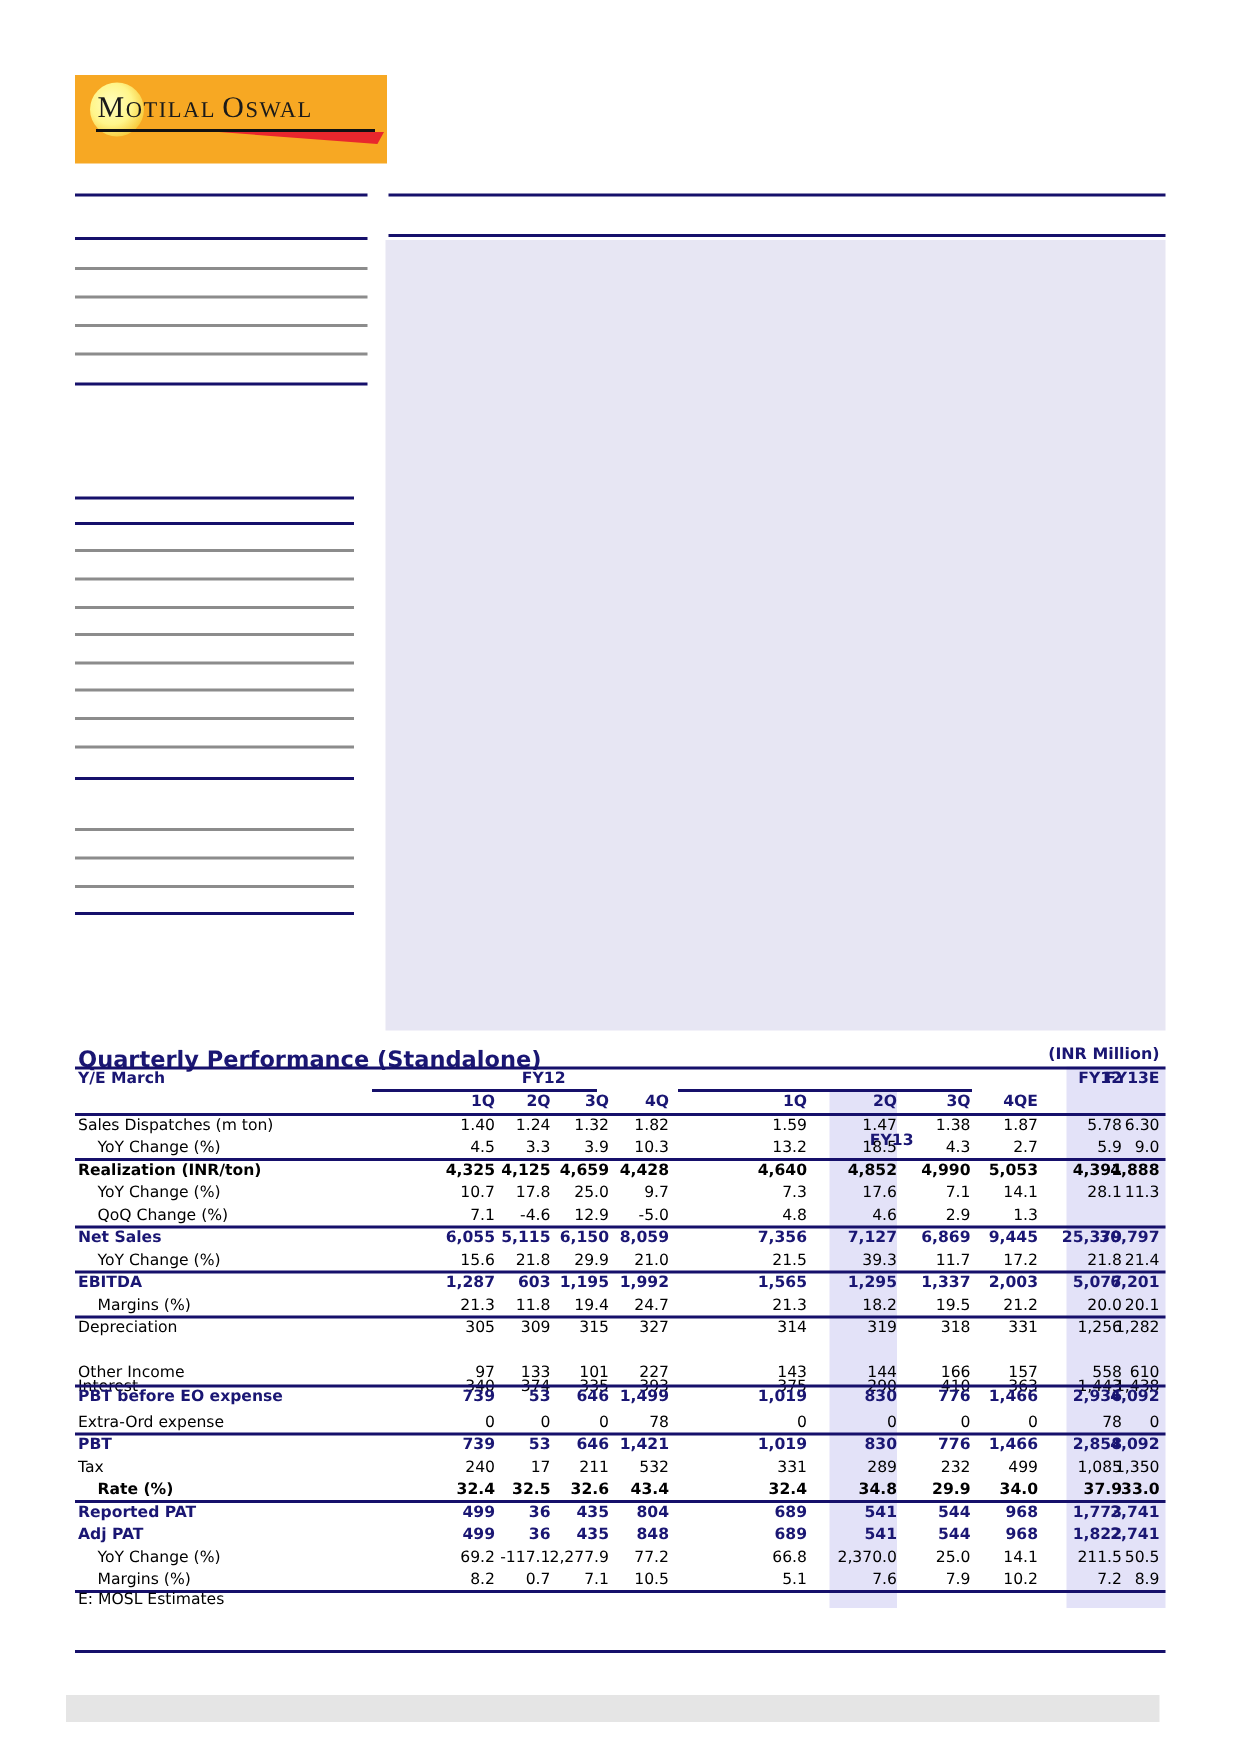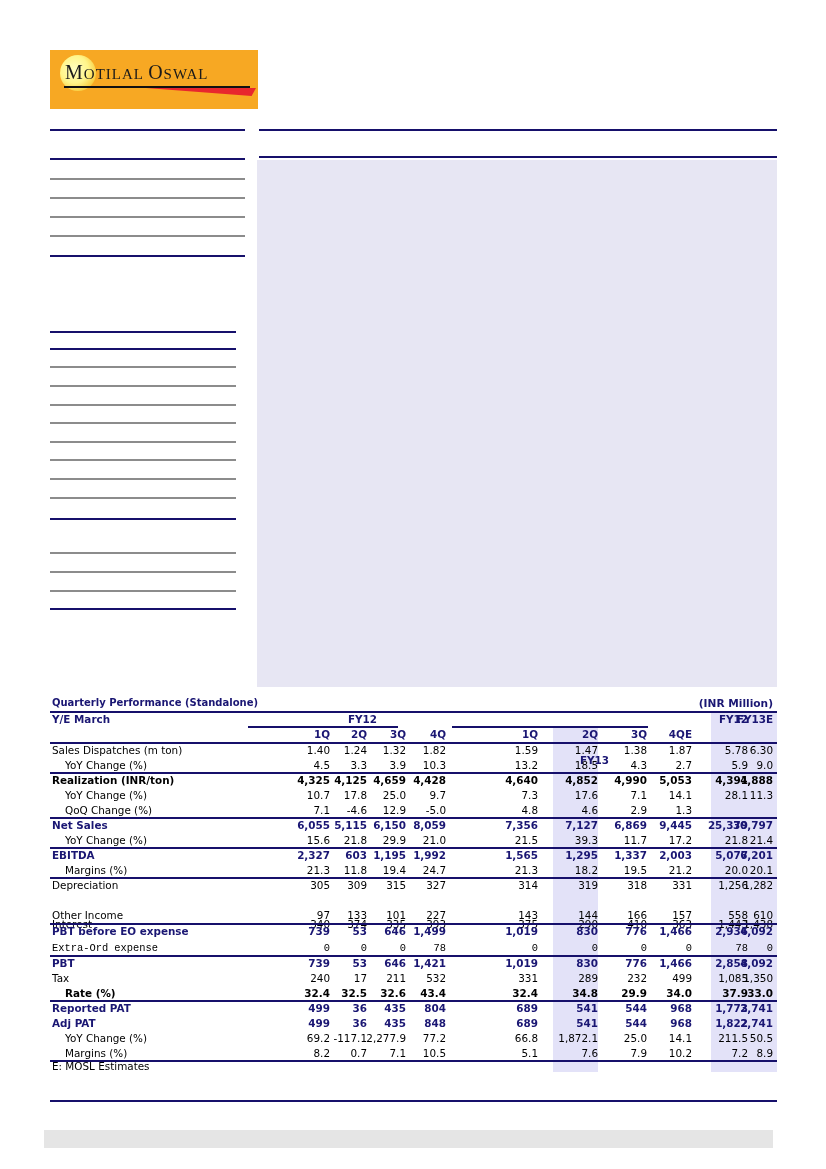--- a/index.html
+++ b/index.html
@@ -18,21 +18,21 @@
   .footer-bar { left:44px; top:1130px; width:729px; height:18px; background:#e5e5e5; }
 
   
   .tbl { left:50px; top:697px; width:727px; font-family:"DejaVu Sans", sans-serif; font-size:10.4px; color:#000; }
   .shade { position:absolute; background:#e3e2f8; }
   .trow { position:absolute; left:0; width:727px; height:32px; line-height:14.6px; }
   .trow .lab { position:absolute; left:2px; white-space:nowrap; }
   .trow .lab.ind { left:15px; }
   .trow .v { position:absolute; text-align:right; white-space:nowrap; }
   .trow.bold { color:#1a1673; font-weight:bold; }
-  .title { position:absolute; left:2px; top:0; color:#1a1673; font-weight:bold; font-size:10px; }
+  .title { position:absolute; left:2px; top:0; color:#1a1673; font-weight:bold; font-size:15px; }
   .units { position:absolute; right:4px; top:0; color:#1a1673; font-weight:bold; font-size:10.6px; }
   .hdr { color:#1a1673; font-weight:bold; }
   .rule { position:absolute; height:1.5px; background:#16106b; }
   .c0{right:447px;} .c1{right:410px;} .c2{right:371px;} .c3{right:331px;}
   .c4{right:239px;} .c5{right:179px;} .c6{right:130px;} .c7{right:85px;}
   .c8{right:29px;} .c9{right:4px;}
   .note { position:absolute; left:2px; color:#000; }
 </style>
 </head>
 <body>
@@ -195,21 +195,21 @@
         <span class="v c4">21.5</span>
         <span class="v c5">39.3</span>
         <span class="v c6">11.7</span>
         <span class="v c7">17.2</span>
         <span class="v c8">21.8</span>
         <span class="v c9">21.4</span>
       </div>
       <div class="rule" style="left: 0px; width: 727px; top: 150px;"></div>
       <div class="trow bold" style="top: 151px;">
         <span class="lab">EBITDA</span>
-        <span class="v c0">2,327</span>
+        <span class="v c0">1,287</span>
         <span class="v c1">603</span>
         <span class="v c2">1,195</span>
         <span class="v c3">1,992</span>
         <span class="v c4">1,565</span>
         <span class="v c5">1,295</span>
         <span class="v c6">1,337</span>
         <span class="v c7">2,003</span>
         <span class="v c8">5,077</span>
         <span class="v c9">6,201</span>
       </div>
@@ -273,21 +273,21 @@
         <span class="v c1">53</span>
         <span class="v c2">646</span>
         <span class="v c3">1,499</span>
         <span class="v c4">1,019</span>
         <span class="v c5">830</span>
         <span class="v c6">776</span>
         <span class="v c7">1,466</span>
         <span class="v c8">2,936</span>
         <span class="v c9">4,092</span>
       </div>
-      <div class="trow" style="top: 244px; font-family: Liberation Mono, monospace;">
+      <div class="trow" style="top: 244px;">
         <span class="lab">Extra-Ord expense</span>
         <span class="v c0">0</span>
         <span class="v c1">0</span>
         <span class="v c2">0</span>
         <span class="v c3">78</span>
         <span class="v c4">0</span>
         <span class="v c5">0</span>
         <span class="v c6">0</span>
         <span class="v c7">0</span>
         <span class="v c8">78</span>
@@ -360,21 +360,21 @@
         <span class="v c8">1,822</span>
         <span class="v c9">2,741</span>
       </div>
       <div class="trow" style="top: 334px;">
         <span class="lab ind">YoY Change (%)</span>
         <span class="v c0">69.2</span>
         <span class="v c1">-117.1</span>
         <span class="v c2">2,277.9</span>
         <span class="v c3">77.2</span>
         <span class="v c4">66.8</span>
-        <span class="v c5">1,872.1</span>
+        <span class="v c5">2,370.0</span>
         <span class="v c6">25.0</span>
         <span class="v c7">14.1</span>
         <span class="v c8">211.5</span>
         <span class="v c9">50.5</span>
       </div>
       <div class="trow" style="top: 349px;">
         <span class="lab ind">Margins (%)</span>
         <span class="v c0">8.2</span>
         <span class="v c1">0.7</span>
         <span class="v c2">7.1</span>

